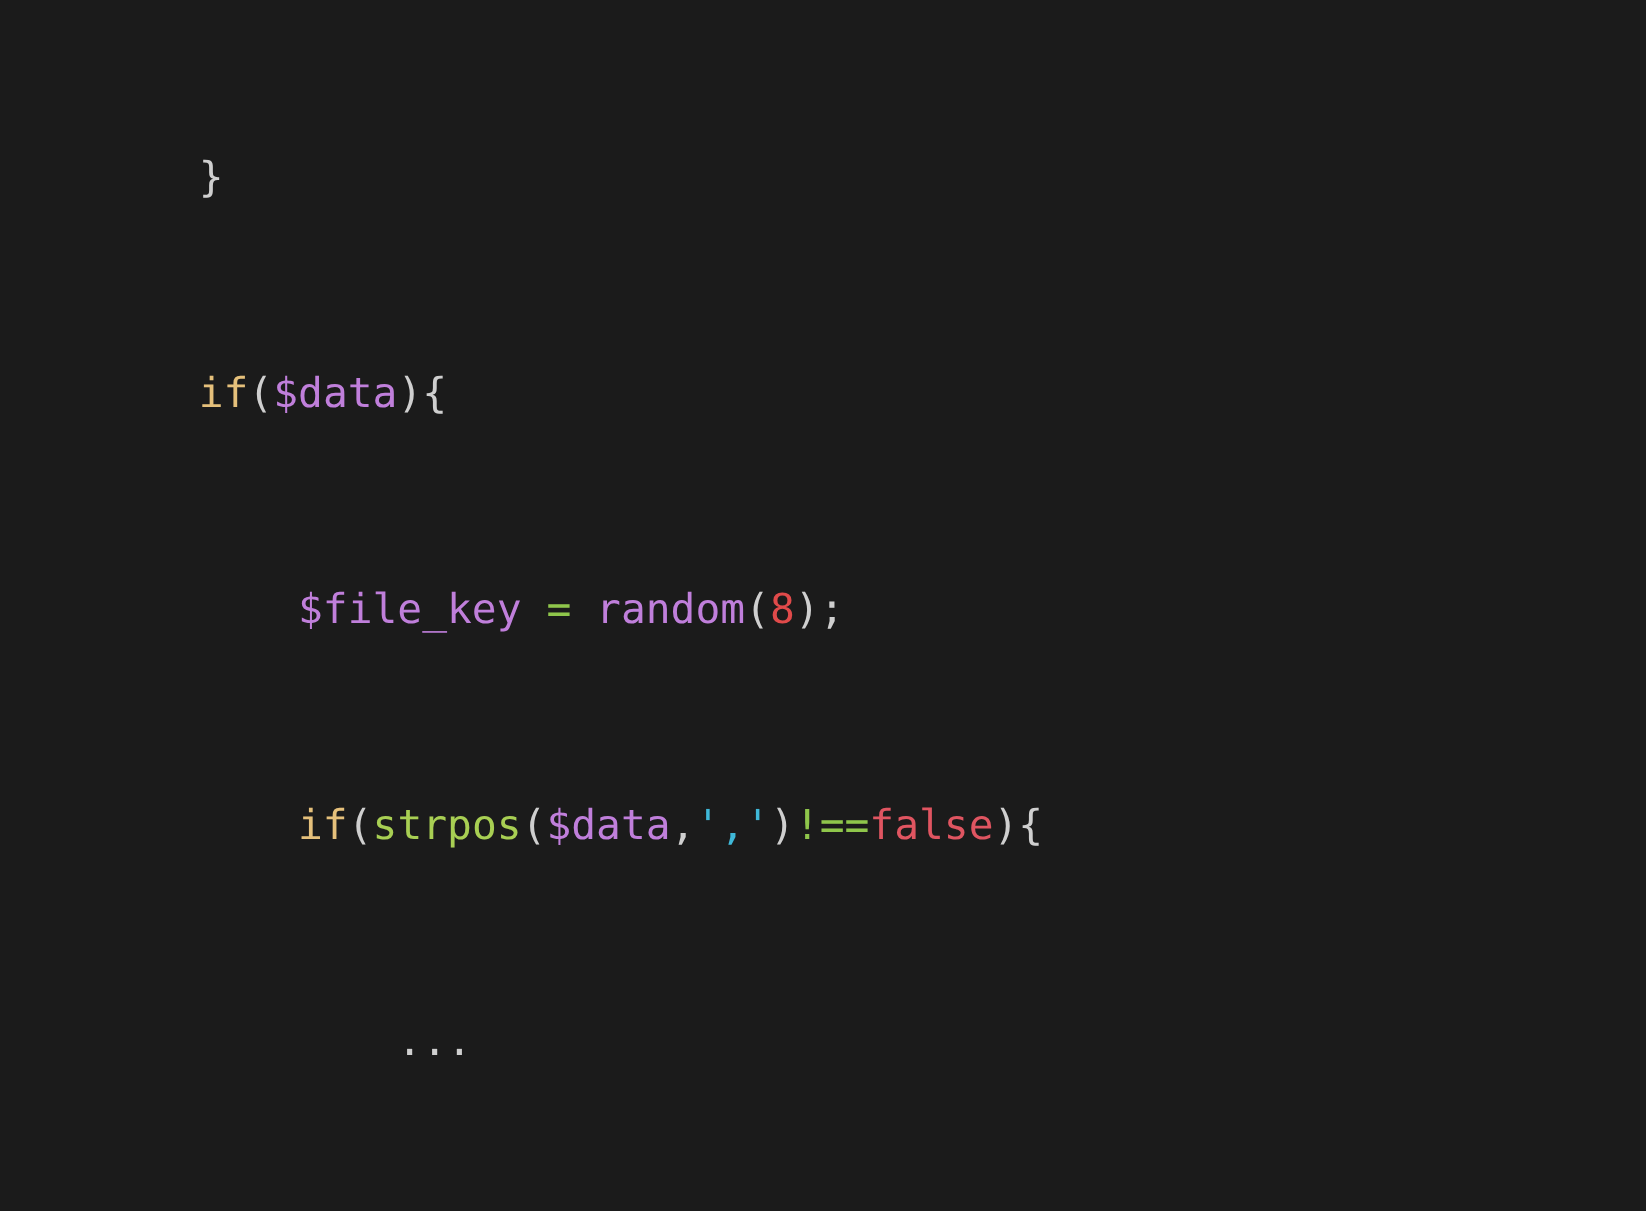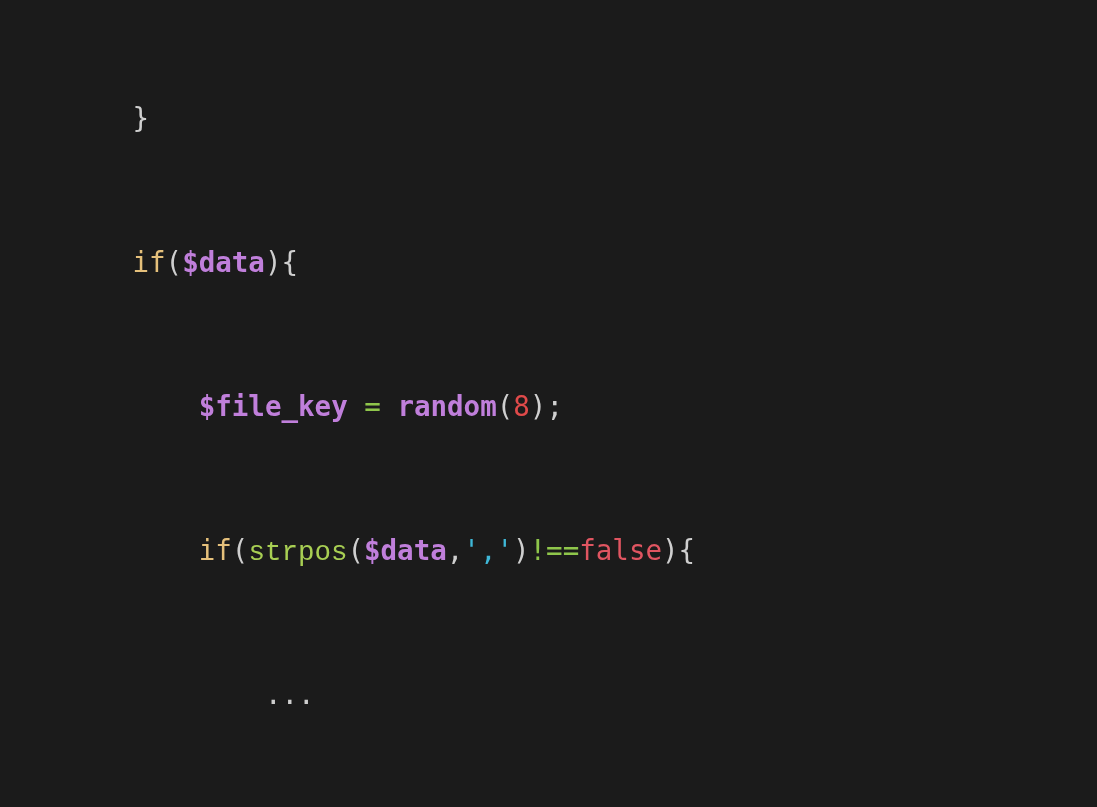--- a/index.html
+++ b/index.html
@@ -37,22 +37,22 @@
   .line {
     white-space: pre;
     height: 36px;
     line-height: 36px;
     overflow: hidden;
   }
   
   .t-plain   { color: #d4d4d4; }
   .t-punct   { color: #cfcfcf; }
   .t-kw      { color: #e5c07b; text-align: right; }
-  .t-var     { color: #c07fdb; font-weight: bold; }
-  .t-func    { color: #a8cf53; font-family: Liberation Mono, monospace; }
+  .t-var     { color: #c07fdb; }
+  .t-func    { color: #a8cf53; }
   .t-op      { color: #8fc64b; }
   .t-str     { color: #3fb8d8; }
   .t-num     { color: #e04a4a; }
   .t-bool    { color: #e05561; }
 </style>
 </head>
 <body>
 
 <div id="editor" style="background: rgb(27, 27, 27);">
   <div class="code-area">

